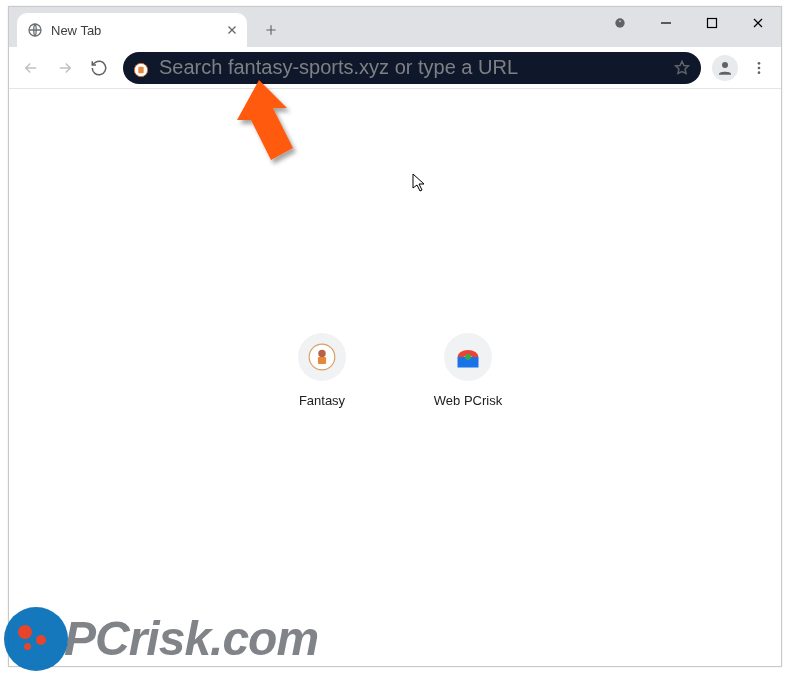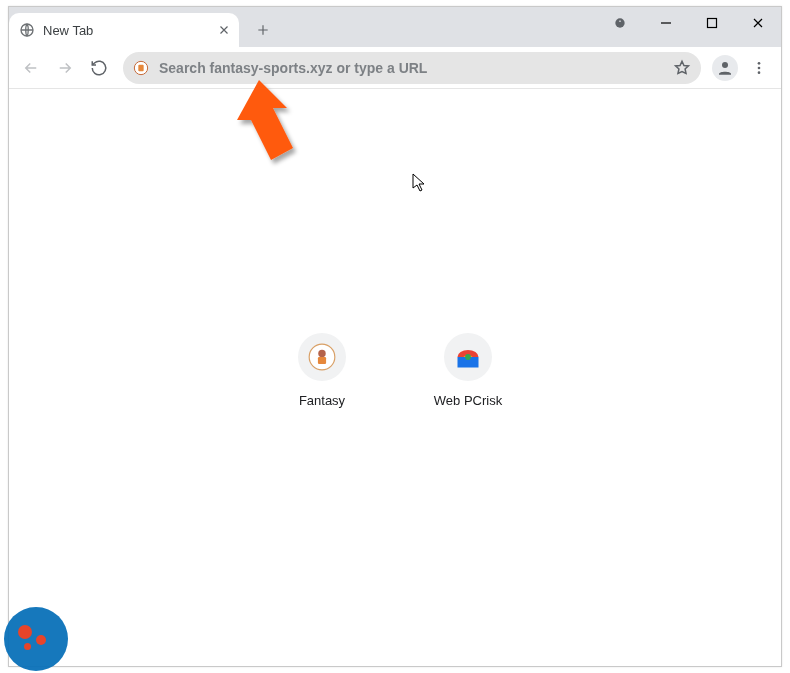--- a/index.html
+++ b/index.html
@@ -25,20 +25,21 @@
   }
   
   .titlebar {
     height: 40px;
     background: #dfe1e5;
     display: flex;
     align-items: flex-end;
     position: relative;
   }
   .tab {
+    margin-left: 8px;
     height: 34px;
     width: 230px;
     background: #fff;
     border-top-left-radius: 10px;
     border-top-right-radius: 10px;
     display: flex;
     align-items: center;
     padding: 0 10px;
     font-size: 13px;
     color: #3c4043;
@@ -103,30 +104,29 @@
     width: 32px; height: 32px;
     display: flex; align-items:center; justify-content:center;
     color: #5f6368;
     border-radius: 50%;
     cursor: pointer;
   }
   .nav-btn.disabled { color: #bfc1c4; cursor: default; }
   .omnibox {
     flex: 1;
     height: 32px;
-    background: #e5e5e5;
+    background: #0f172a;
     border-radius: 16px;
     margin: 0 6px;
     display: flex;
     align-items: center;
     padding: 0 10px;
     color: #7d8185;
-    font-size: 14px;
-    position: relative;
-    font-weight: bold;
+    font-size: 20px;
+    position: relative;
   }
   .omnibox .site-ico {
     width: 16px; height: 16px;
     margin-right: 10px;
     flex-shrink: 0;
   }
   .omnibox .star {
     margin-left: auto;
     color: #5f6368;
     width: 18px; height: 18px;
@@ -369,13 +369,14 @@
 <div class="cursor-annot">
   <svg width="16" height="20" viewBox="0 0 16 20">
     <path d="M1 1 L1 15 L5 12 L8 18 L10 17 L7 11 L12 11 Z" fill="#fff" stroke="#000" stroke-width="1"></path>
   </svg>
 </div>
 
 <div class="watermark">
   <div class="wm-disc">
       <span class="wm-dot3"></span>
     </div>
+  <div class="wm-text">PCrisk.com</div>
 </div>
 
 </body></html>

